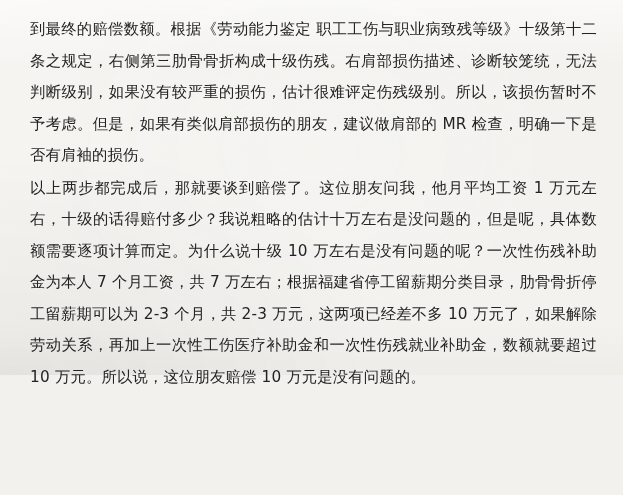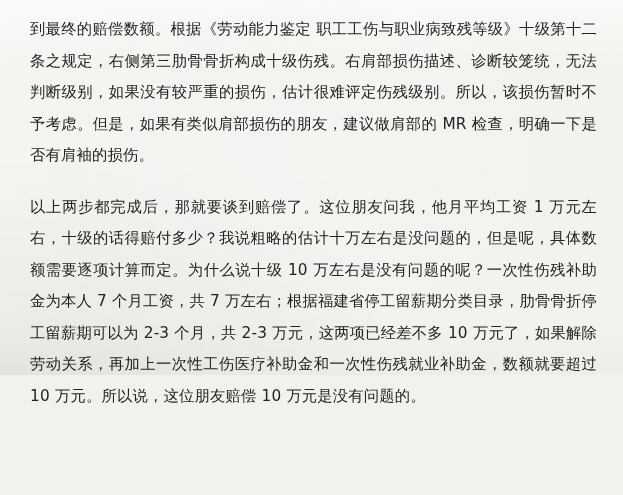--- a/index.html
+++ b/index.html
@@ -47,21 +47,21 @@
     font-size: 15.3px;
     line-height: 31.5px;
     text-align: justify;
     text-justify: inter-ideograph;
     letter-spacing: 0.2px;
     font-family: "DejaVu Sans", "Liberation Sans", sans-serif;
     text-indent: 0;
     -webkit-font-smoothing: none;
   }
   p.para + p.para {
-    margin-top: 20px;
+    margin-top: 1px;
   }
   .para.p1 { word-spacing: 0px; }
 </style>
 </head>
 <body>
 
 <div id="page">
   <div class="doc-body">
     <p class="para p1">到最终的赔偿数额。根据《劳动能力鉴定 职工工伤与职业病致残等级》十级第十二条之规定，右侧第三肋骨骨折构成十级伤残。右肩部损伤描述、诊断较笼统，无法判断级别，如果没有较严重的损伤，估计很难评定伤残级别。所以，该损伤暂时不予考虑。但是，如果有类似肩部损伤的朋友，建议做肩部的 MR 检查，明确一下是否有肩袖的损伤。</p>
     <p class="para p2">以上两步都完成后，那就要谈到赔偿了。这位朋友问我，他月平均工资 1 万元左右，十级的话得赔付多少？我说粗略的估计十万左右是没问题的，但是呢，具体数额需要逐项计算而定。为什么说十级 10 万左右是没有问题的呢？一次性伤残补助金为本人 7 个月工资，共 7 万左右；根据福建省停工留薪期分类目录，肋骨骨折停工留薪期可以为 2-3 个月，共 2-3 万元，这两项已经差不多 10 万元了，如果解除劳动关系，再加上一次性工伤医疗补助金和一次性伤残就业补助金，数额就要超过 10 万元。所以说，这位朋友赔偿 10 万元是没有问题的。</p>

